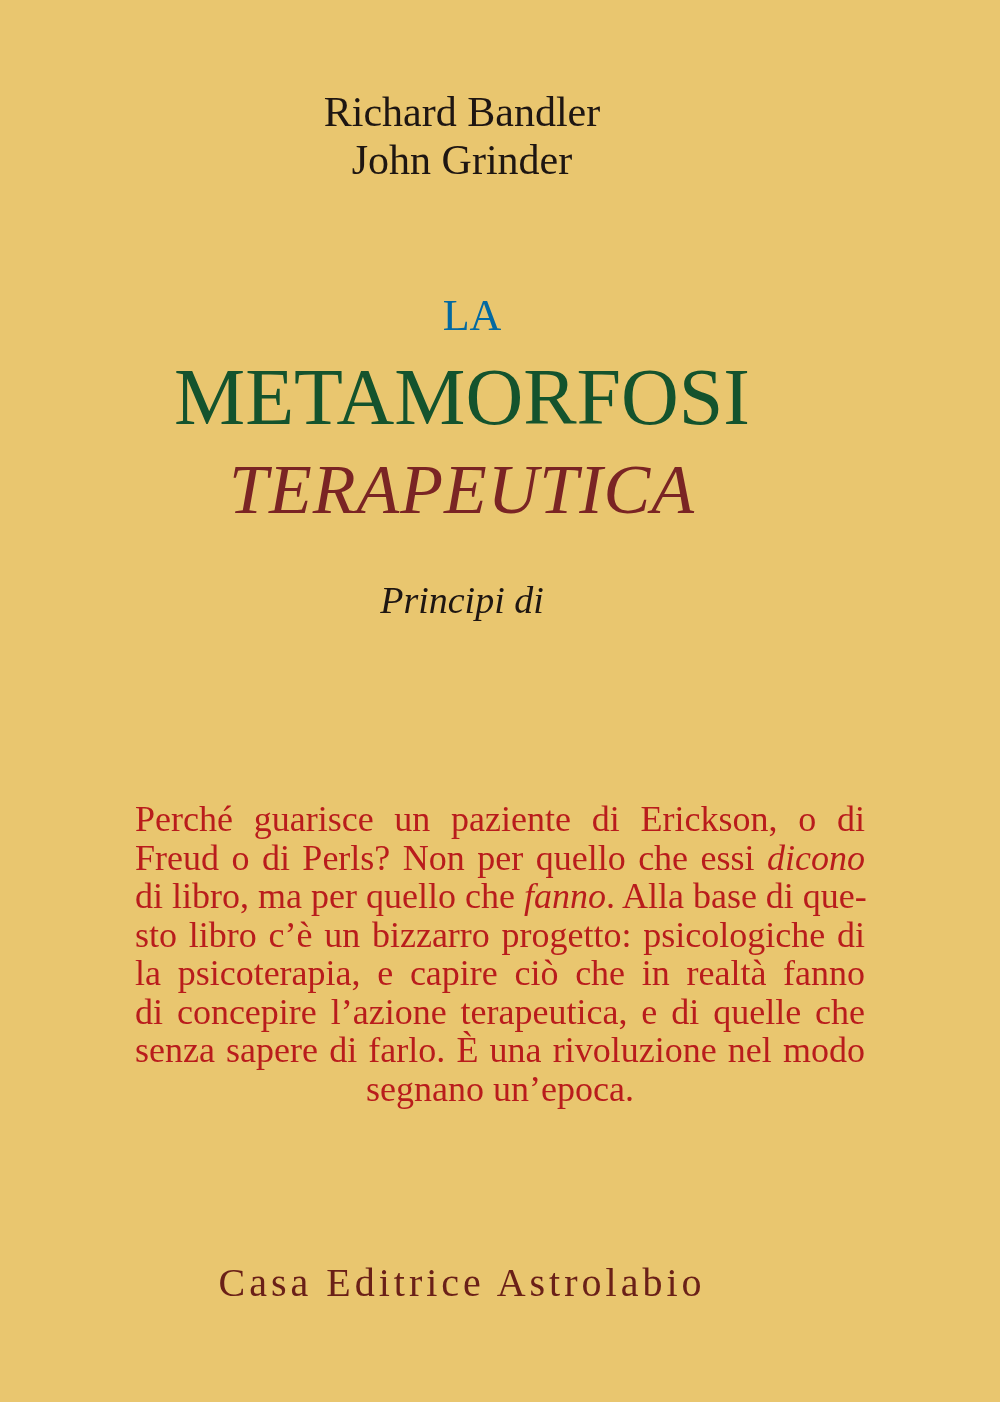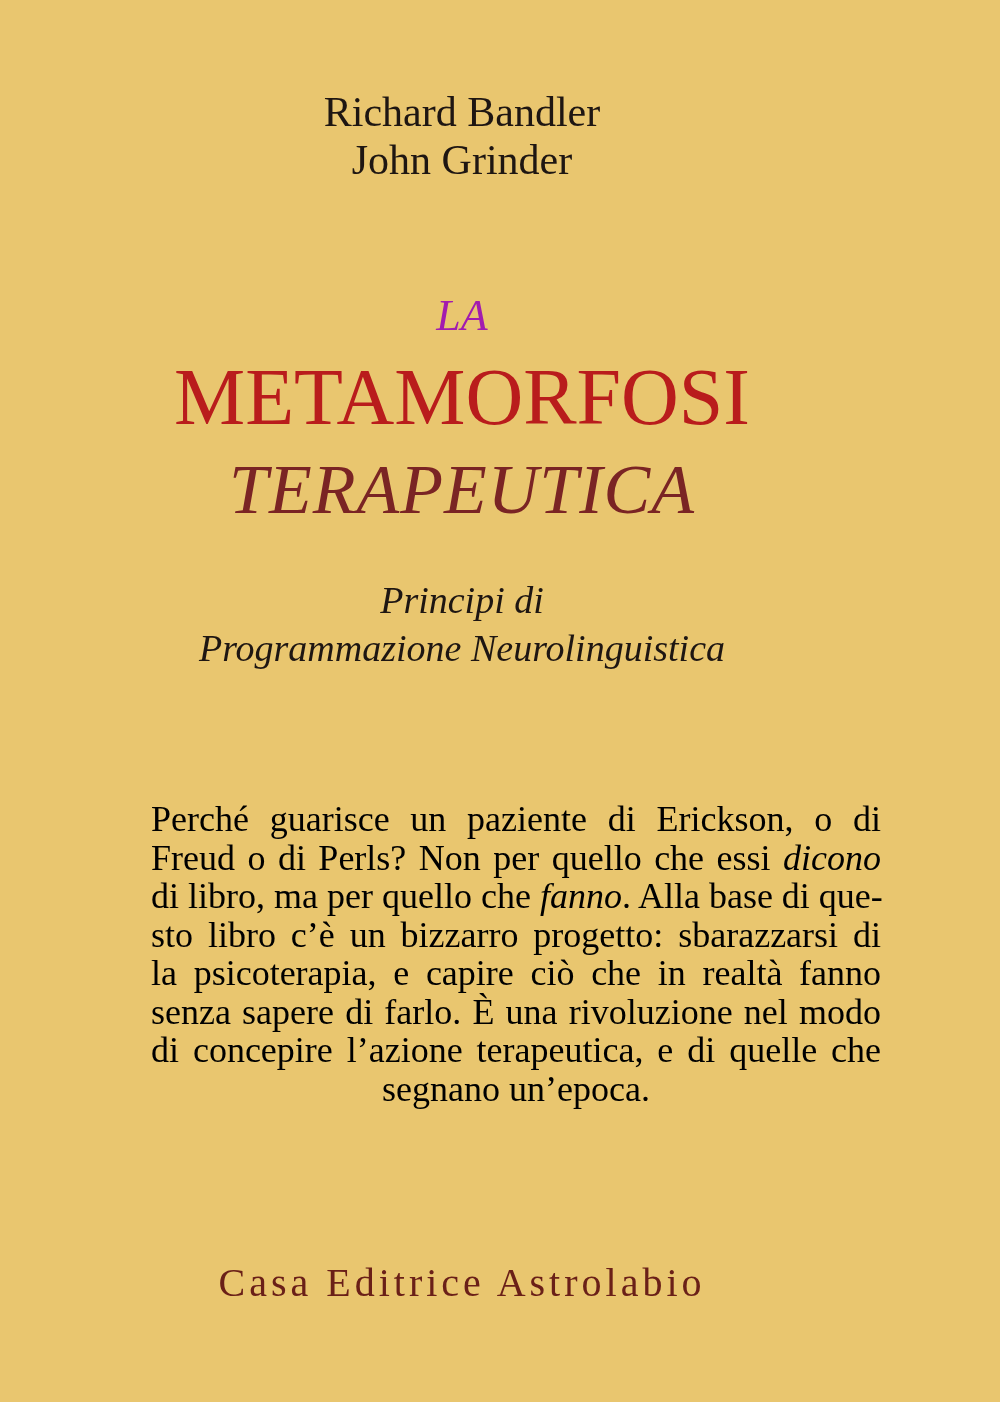--- a/index.html
+++ b/index.html
@@ -6,27 +6,27 @@
     body {
       width: 1000px; height: 1402px;
       background: #e9c66f;
       font-family: "Liberation Serif", "DejaVu Serif", serif;
       color: #1e1612;
       position: relative;
       overflow: hidden;
     }
     .abs { position: absolute; left: 0; width: 924px; text-align: center; }
     .authors { top: 88px; font-size: 42px; line-height: 48px; color: #1e1612; }
-    .title-la { top: 290px; font-size: 44px; font-style: italic; color: #a21caf; line-height: 52px; }
-    .title-main { top: 352px; font-size: 80px; line-height: 90px; color: #b91c1c; letter-spacing: 0px; }
+    .title-la { top: 290px; font-size: 44px; color: #0369a1; line-height: 52px; margin-left: 10px; }
+    .title-main { top: 352px; font-size: 80px; line-height: 90px; color: #14532d; letter-spacing: 0px; }
     .title-sub { top: 450px; font-size: 70px; line-height: 80px; font-style: italic; color: #7a2424; letter-spacing: 1px; }
     .subtitle { top: 576px; font-size: 38px; line-height: 48px; font-style: italic; color: #1e1612; }
     .blurb {
       position: absolute; top: 800px; left: 135px; width: 730px;
-      font-size: 36px; line-height: 38.5px; text-align: justify; color: #000000; margin-left: 16px;
+      font-size: 36px; line-height: 38.5px; text-align: justify; color: #b91c1c;
     }
     .blurb .line { display: block; text-align: justify; text-align-last: justify; white-space: nowrap; }
     .blurb .line.last { text-align: left; text-align-last: center; }
     .publisher { top: 1258px; font-size: 40px; letter-spacing: 4px; color: #6a2018; line-height: 50px; text-align: center; }
   </style>
 </head>
 <body>
 
 <div>
 
@@ -34,29 +34,28 @@
     <div>Richard Bandler</div>
     <div>John Grinder</div>
   </div>
 
   <div class="abs title-la">LA</div>
   <div class="abs title-main">METAMORFOSI</div>
   <div class="abs title-sub">TERAPEUTICA</div>
 
   <div class="abs subtitle">
     <div>Principi di</div>
-    <div>Programmazione Neurolinguistica</div>
   </div>
 
   <div class="blurb">
     <span class="line">Perché guarisce un paziente di Erickson, o di</span>
     <span class="line"><span>Freud o di Perls? Non per quello che essi </span><em>dicono</em></span>
     <span class="line"><span>di libro, ma per quello che </span><em>fanno</em><span>. Alla base di que-</span></span>
-    <span class="line">sto libro c’è un bizzarro progetto: sbarazzarsi di</span>
+    <span class="line">sto libro c’è un bizzarro progetto: psicologiche di</span>
     <span class="line">la psicoterapia, e capire ciò che in realtà fanno</span>
+    <span class="line">di concepire l’azione terapeutica, e di quelle che</span>
     <span class="line">senza sapere di farlo. È una rivoluzione nel modo</span>
-    <span class="line">di concepire l’azione terapeutica, e di quelle che</span>
     <span class="line last">segnano un’epoca.</span>
   </div>
 
   <div class="abs publisher">Casa Editrice Astrolabio</div>
 
 </div>
 
 </body></html>

